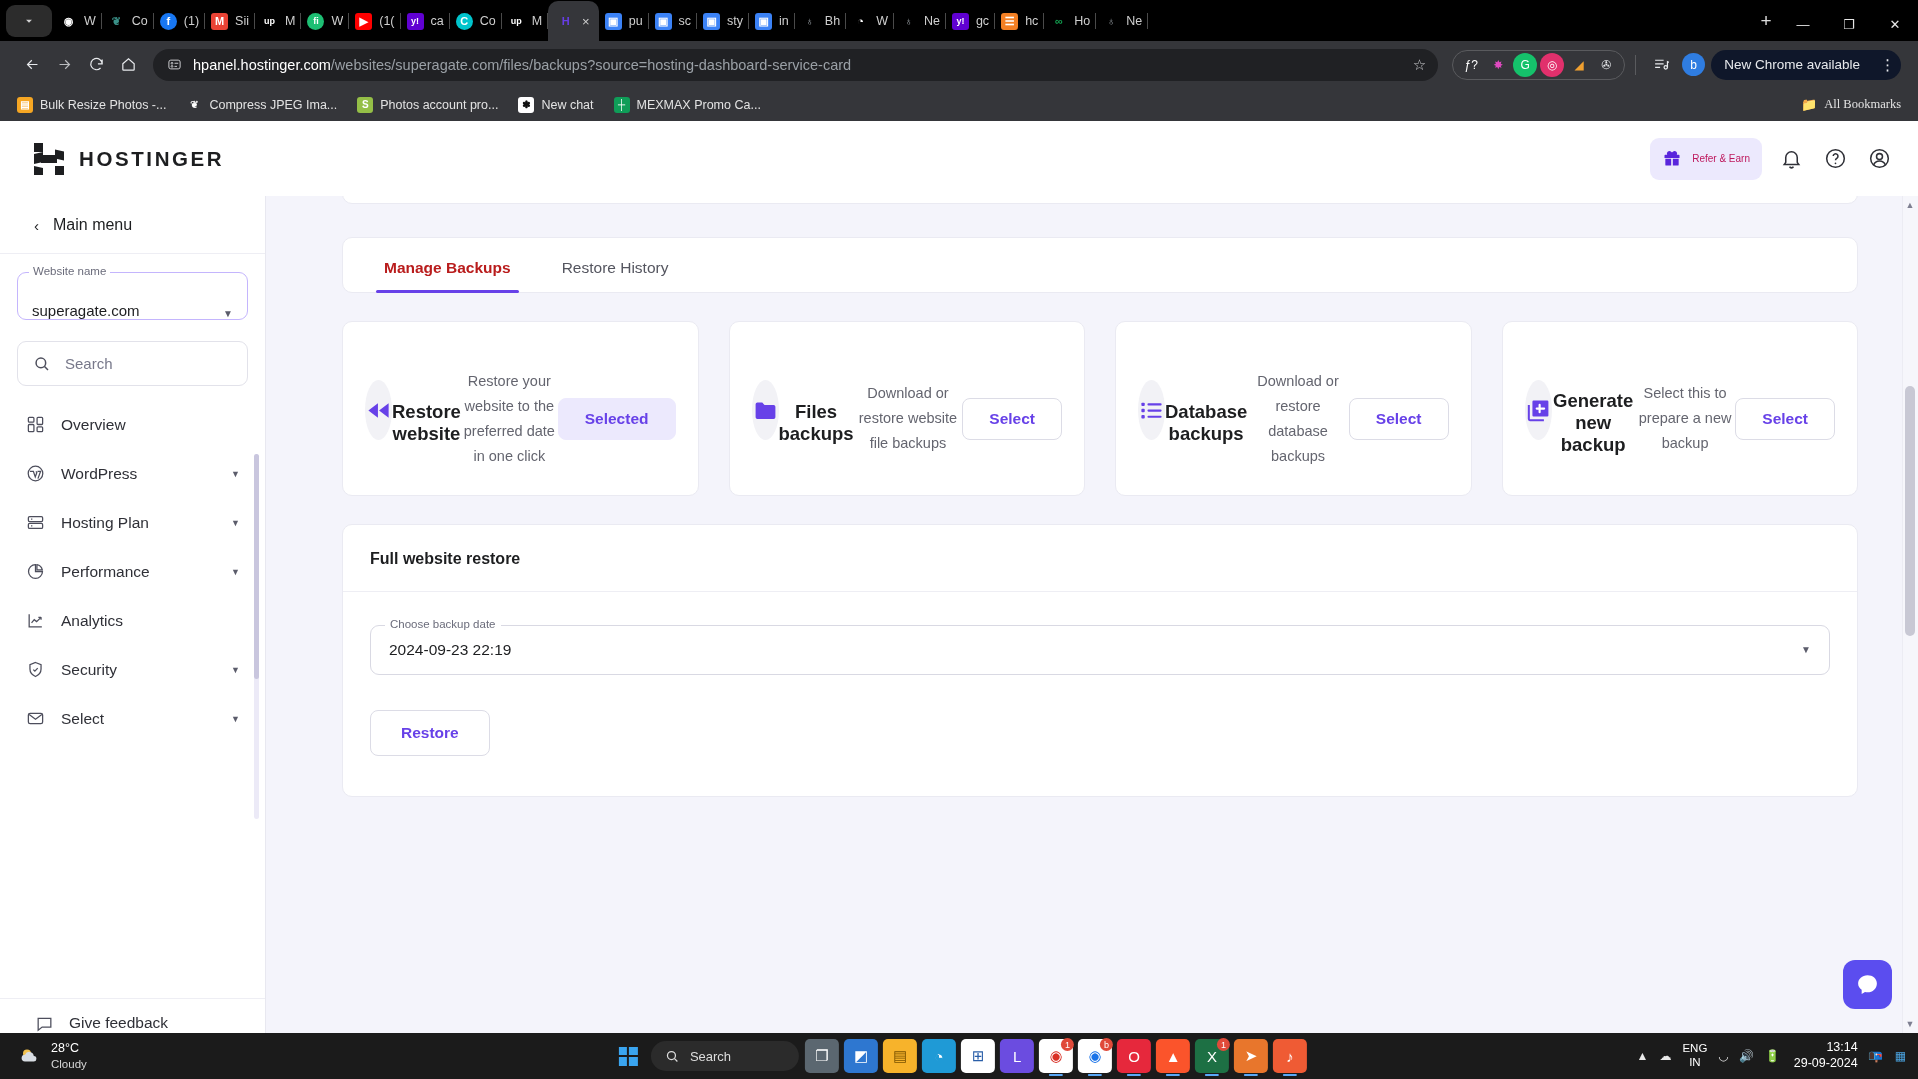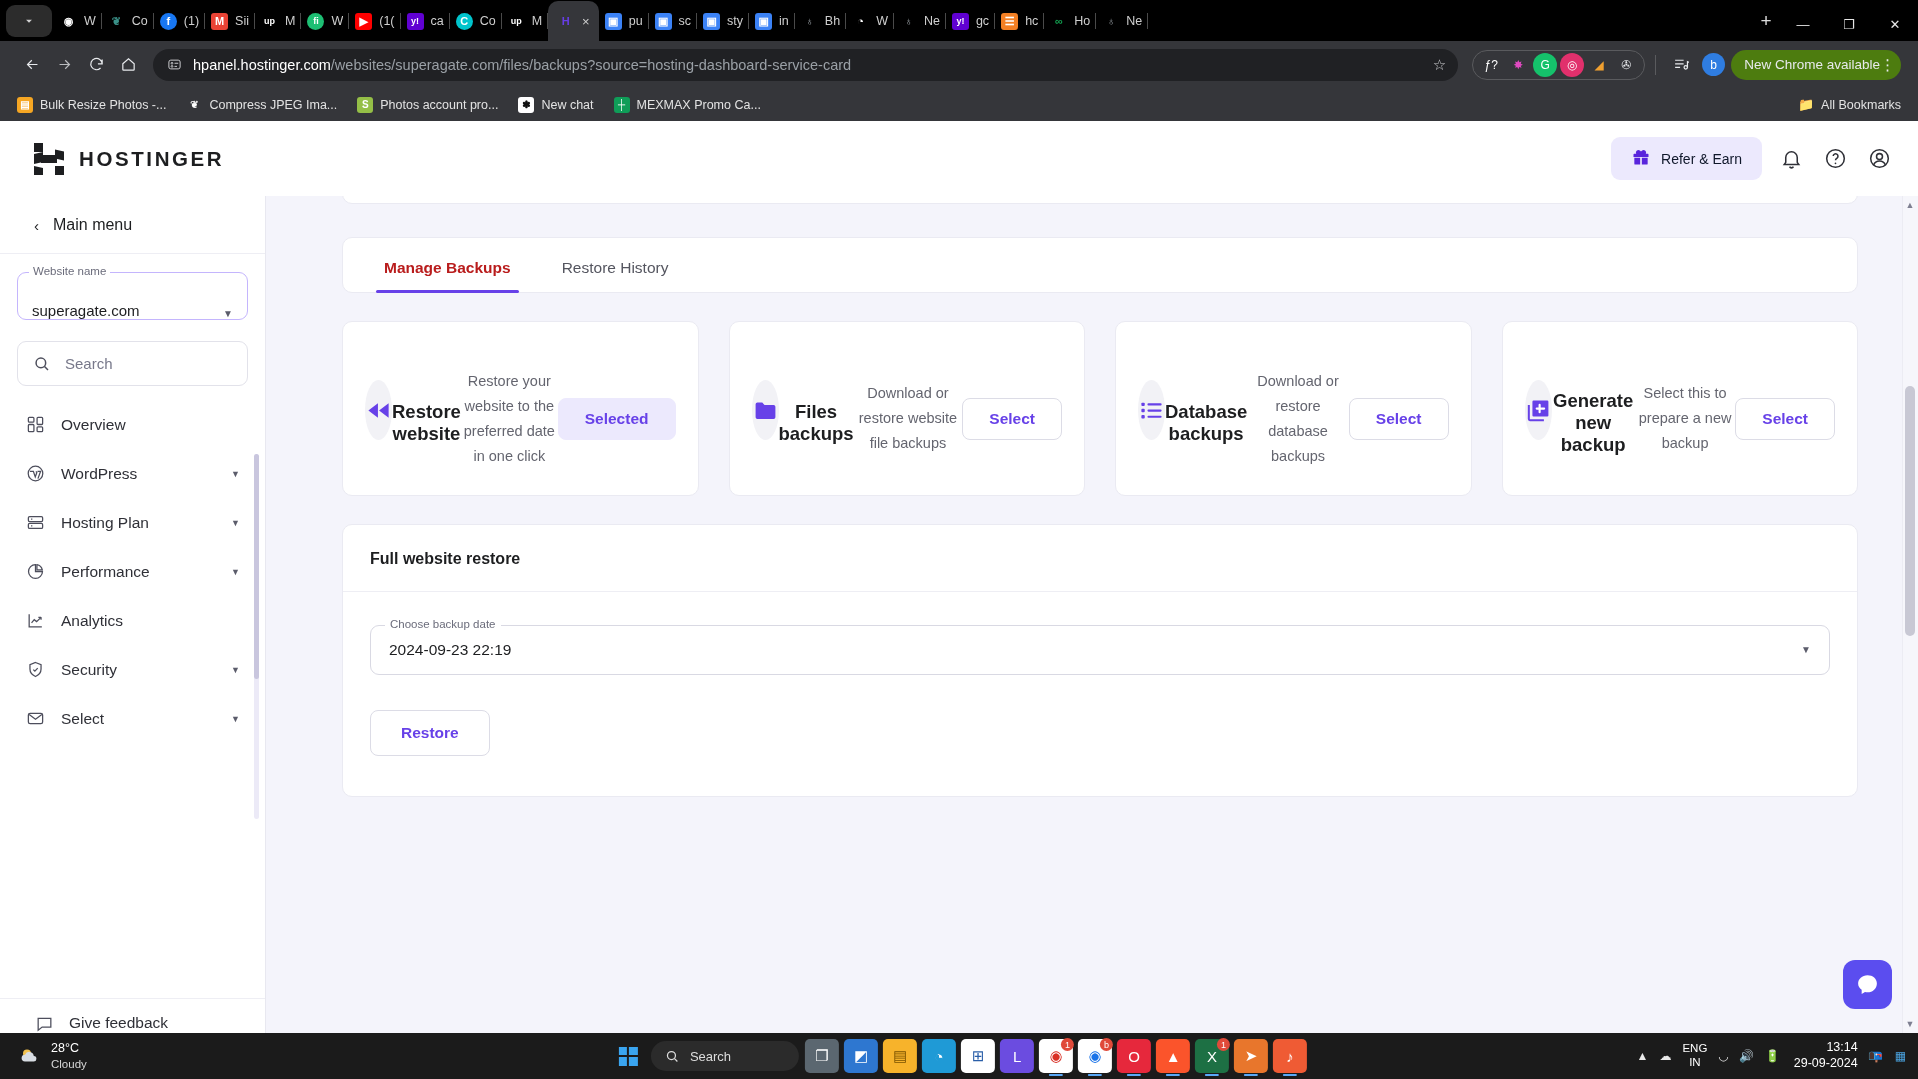--- a/index.html
+++ b/index.html
@@ -36,41 +36,41 @@
   .omnibox .pageicon{ width:18px;height:18px;flex:none;display:flex;align-items:center;justify-content:center;}
   .omnibox .pageicon svg{width:15px;height:15px;stroke:#c8c9cc;fill:none;stroke-width:1.6;}
   .urlwrap{ margin-left:10px; font-size:14.5px; white-space:nowrap; overflow:hidden; flex:1;}
   .urlwrap .host{ color:#ffffff; }
   .urlwrap .path{ color:#9aa0a6; }
   .omnibox .star{ color:#c8c9cc; font-size:15px; margin-left:8px;}
   .extbar{ display:flex; align-items:center; gap:3px; border:1px solid #5a5b5e; border-radius:16px; height:30px; padding:0 6px; margin-left:4px;}
   .ext{ width:24px;height:24px;border-radius:50%;display:flex;align-items:center;justify-content:center;font-size:12px;}
   .vsep{ width:1px;height:20px;background:#5a5b5e;margin:0 8px;}
   .profileav{ width:23px;height:23px;border-radius:50%;background:#2f7de1;color:#fff;font-size:12px;display:flex;align-items:center;justify-content:center;margin:0 4px;}
-  .chromepill{ background:#4d7c0f; border-radius:15px; height:30px; display:flex;align-items:center; padding:0 6px 0 13px; gap:0;}
+  .chromepill{ background:#0f172a; border-radius:15px; height:30px; display:flex;align-items:center; padding:0 6px 0 13px; gap:20px;}
   .chromepill .txt{ color:#e8eaed; font-size:13.5px; white-space:nowrap;}
   .kebab{ color:#e8eaed; font-size:15px; line-height:1;}
 
   
   .bookmarks{ position:absolute; top:88px; left:0; right:0; height:33px; background:#35363a; display:flex; align-items:center; padding:0 10px; }
   .bm{ display:flex;align-items:center; gap:7px; padding:3px 7px; border-radius:4px; flex:none;}
   .bm .bi{ width:16px;height:16px;border-radius:3px;display:flex;align-items:center;justify-content:center;font-size:10px;font-weight:bold;color:#fff;flex:none;}
   .bm .bt{ color:#e3e3e3; font-size:12.5px; white-space:nowrap;}
   .allbm{ margin-left:auto; display:flex;align-items:center;gap:7px;padding:3px 7px;}
-  .allbm .bt{ color:#e3e3e3;font-size:12.5px;}
+  .allbm .bt{ color:#e3e3e3;font-size:12.5px;font-family:Liberation Serif, serif;}
 
   
   .page{ position:absolute; top:121px; left:0; right:0; bottom:46px; background:#f4f4fb; overflow:hidden; }
 
   .hheader{ height:75px; background:#fff; display:flex; align-items:center; padding:0 24px 0 34px; }
   .logo{ display:flex; align-items:center; gap:15px;}
   .logo .mark{ width:30px;height:32px; position:relative; }
   .logo .wordmark{ font-size:20.5px; font-weight:bold; letter-spacing:2.6px; color:#1d1e20; }
   .hright{ margin-left:auto; display:flex; align-items:center; gap:14px;}
-  .refer{ display:flex;align-items:center;gap:10px;background:#ece9fd;color:#0f172a;border-radius:9px;padding:10px 20px;font-size:14px;font-weight:500;}
+  .refer{ display:flex;align-items:center;gap:10px;background:#ece9fd;color:#be185d;border-radius:9px;padding:10px 12px;font-size:10px;font-weight:500;}
   .hicon{ width:30px;height:30px;display:flex;align-items:center;justify-content:center;color:#2f3037;}
   .hicon svg{ width:23px;height:23px;stroke:#2f3037;fill:none;stroke-width:1.6;}
 
   .body-row{ display:flex; height:calc(100% - 75px); }
 
   
   .sidebar{ width:266px; background:#fff; border-right:1px solid #e8e8f0; display:flex; flex-direction:column; position:relative; flex:none;}
   .mainmenu{ display:flex;align-items:center;gap:14px; padding:20px 0 19px 34px; border-bottom:1px solid #eeeef4; font-size:16px; color:#1d1e20;}
   .mainmenu .chev{ font-size:15px; color:#1d1e20;}
   .sbpad{ padding:18px 17px 0 17px;}

